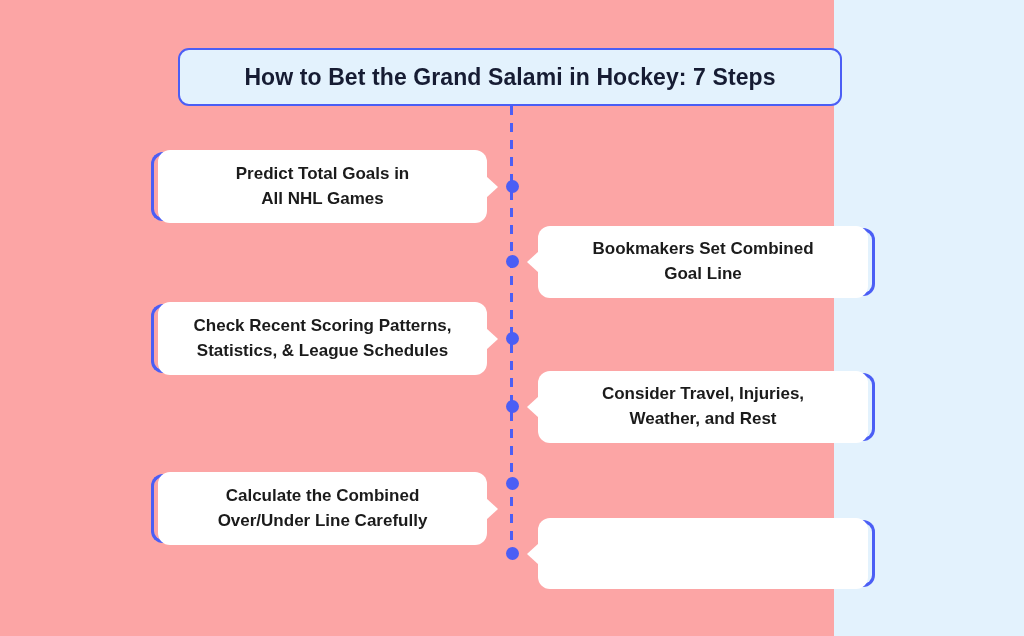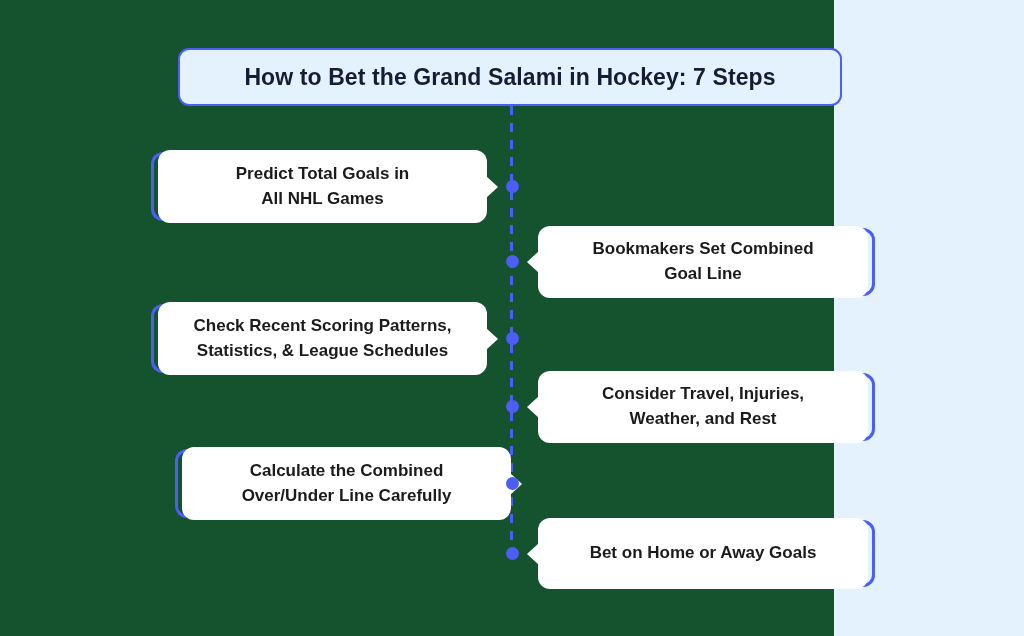--- a/index.html
+++ b/index.html
@@ -11,21 +11,21 @@
     height: 636px;
     background: #e3f2fd;
     font-family: "Liberation Sans", sans-serif;
     overflow: hidden;
   }
 
   #infographic {
     position: relative;
     width: 834px;
     height: 636px;
-    background: #14532d;
+    background: #fca5a5;
   }
 
   
   .title-box {
     position: absolute;
     left: 178px;
     top: 48px;
     width: 664px;
     height: 58px;
     box-sizing: border-box;
@@ -203,30 +203,29 @@
 
   <div class="card left" style="left:151px; top:302px; width:336px; height:73px;">
     <div class="card-accent"></div>
     <div class="card-body">
       <span class="card-label">Check Recent Scoring Patterns,
 Statistics, &amp; League Schedules</span>
       <span class="card-arrow"></span>
     </div>
   </div>
 
-  <div class="card left" style="left:151px; top:447px; width:336px; height:73px;margin-left:24px;">
+  <div class="card left" style="left:151px; top:472px; width:336px; height:73px;">
     <div class="card-accent"></div>
     <div class="card-body">
       <span class="card-label">Calculate the Combined
 Over/Under Line Carefully</span>
       <span class="card-arrow"></span>
     </div>
   </div>
 
   <div class="card right" style="left:538px; top:518px; width:337px; height:71px;">
     <div class="card-accent"></div>
     <div class="card-body">
-      <span class="card-label">Bet on Home or Away Goals</span>
       <span class="card-arrow"></span>
     </div>
   </div>
 
 </div>
 
 </body></html>

